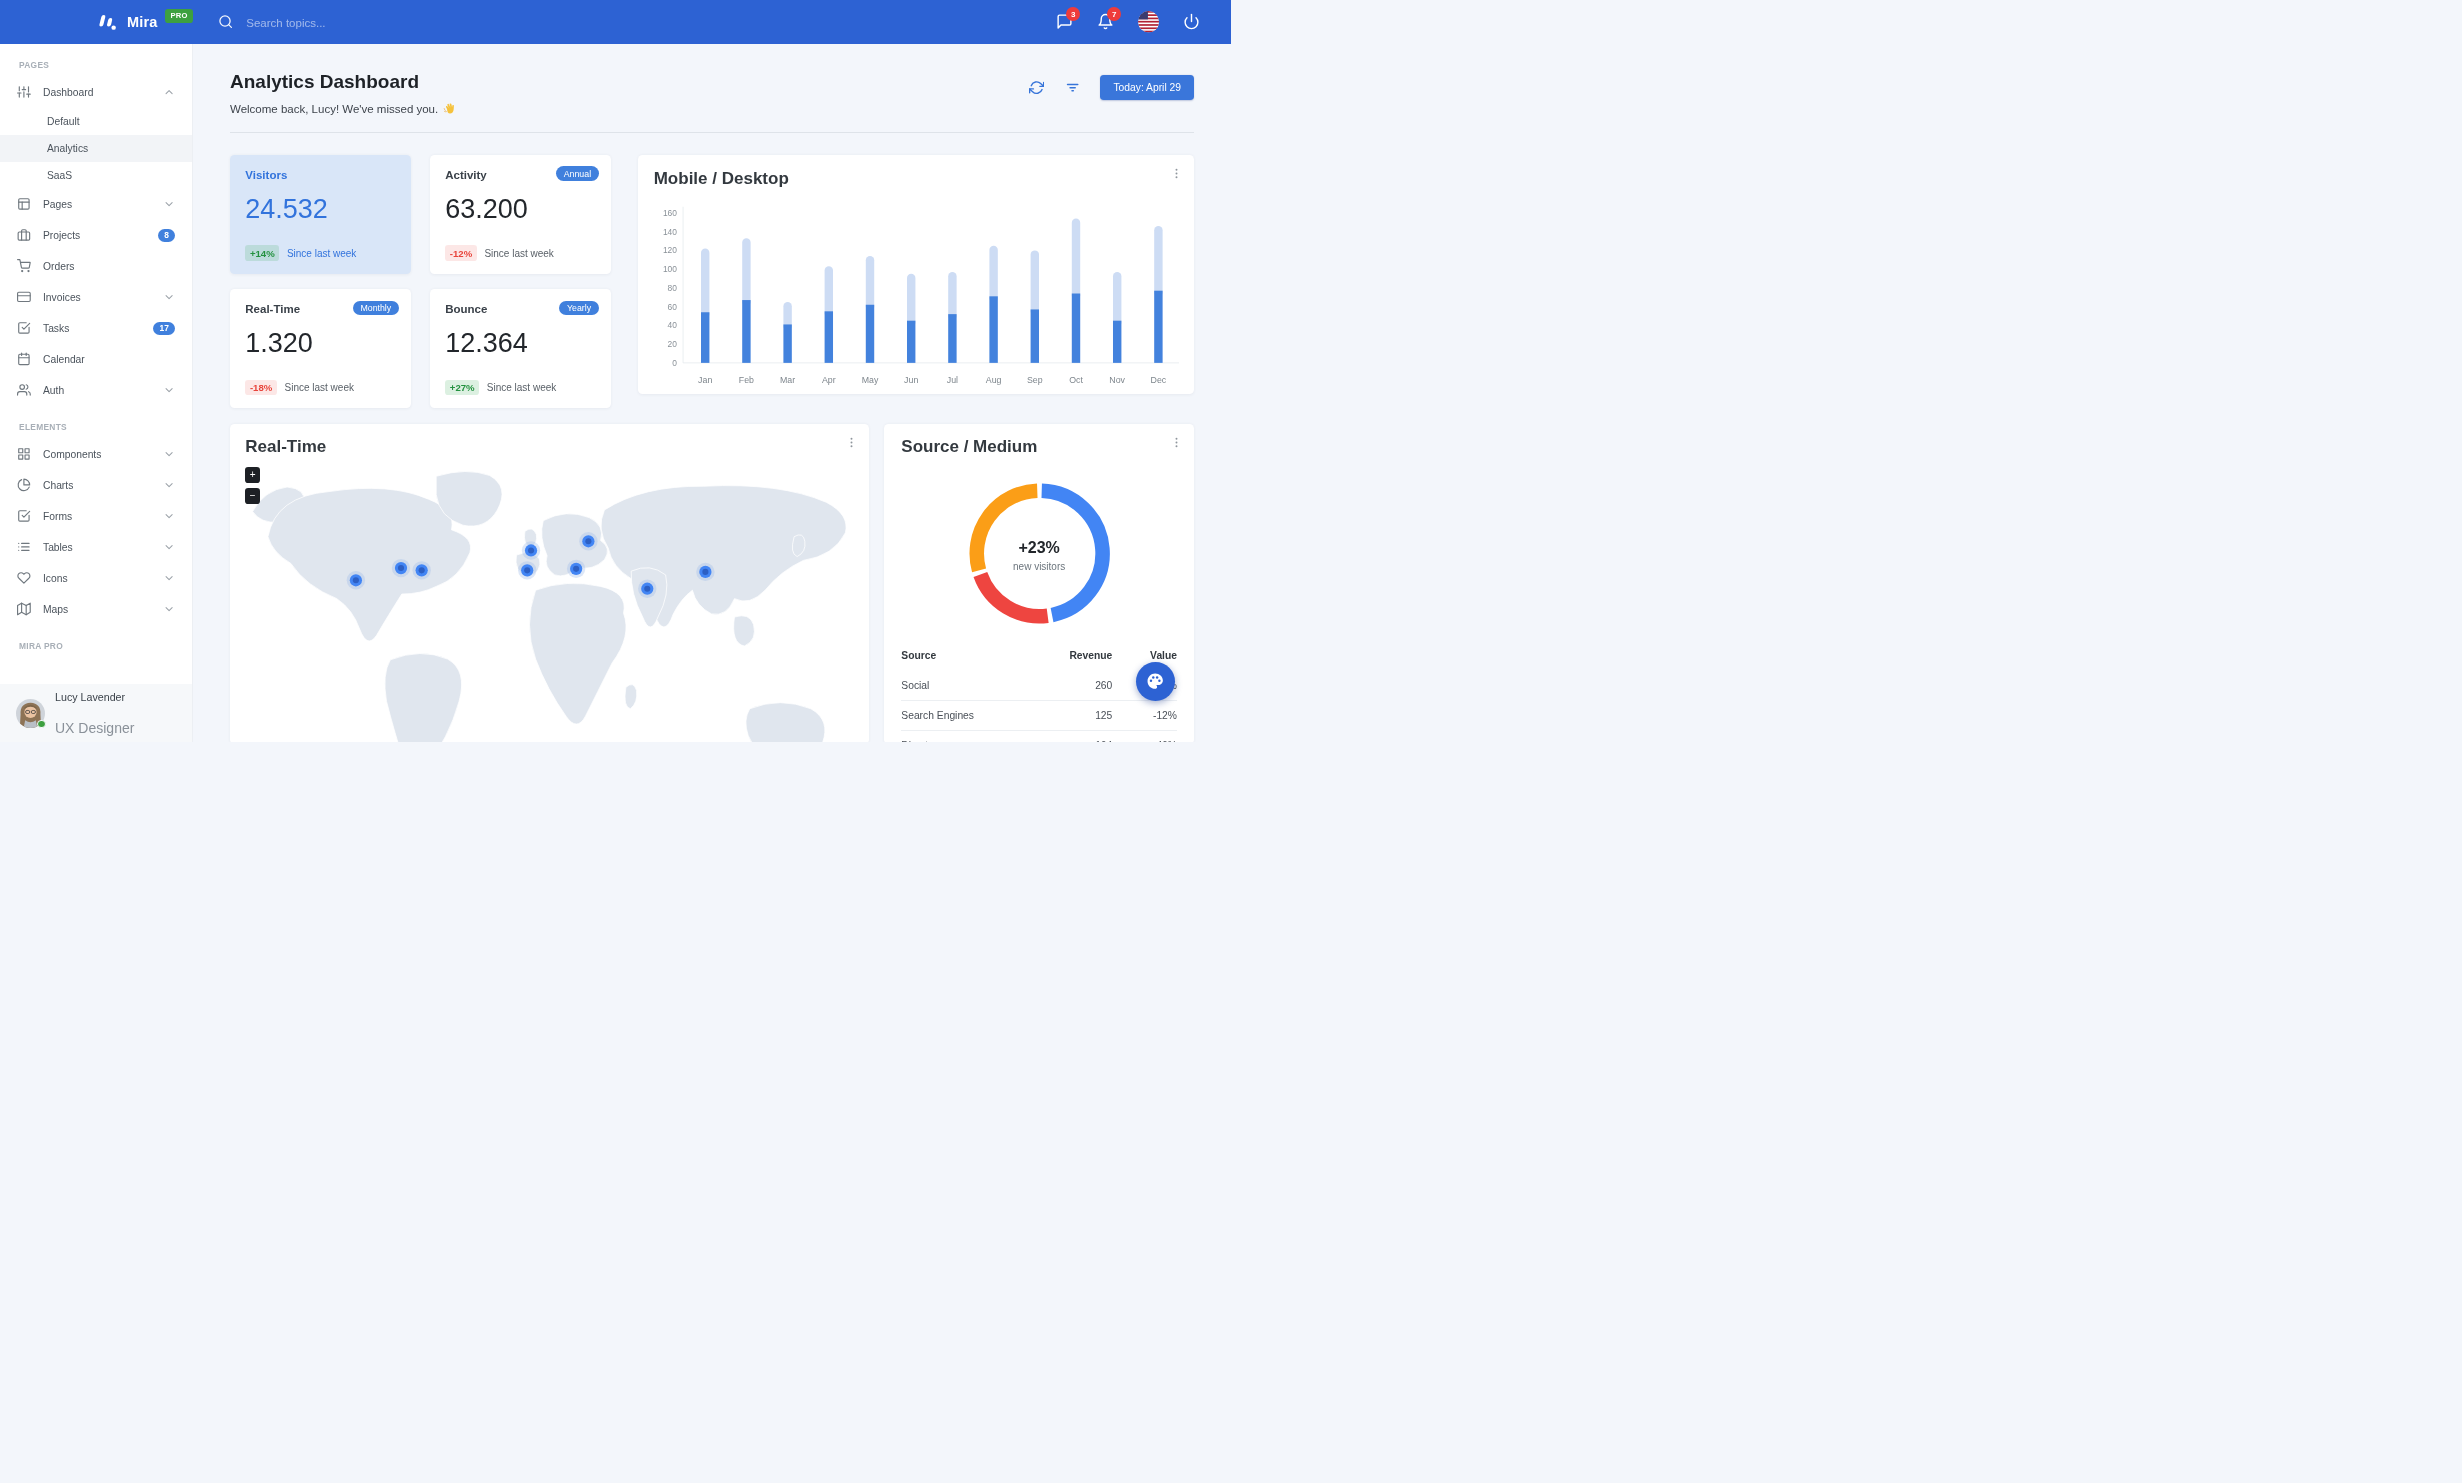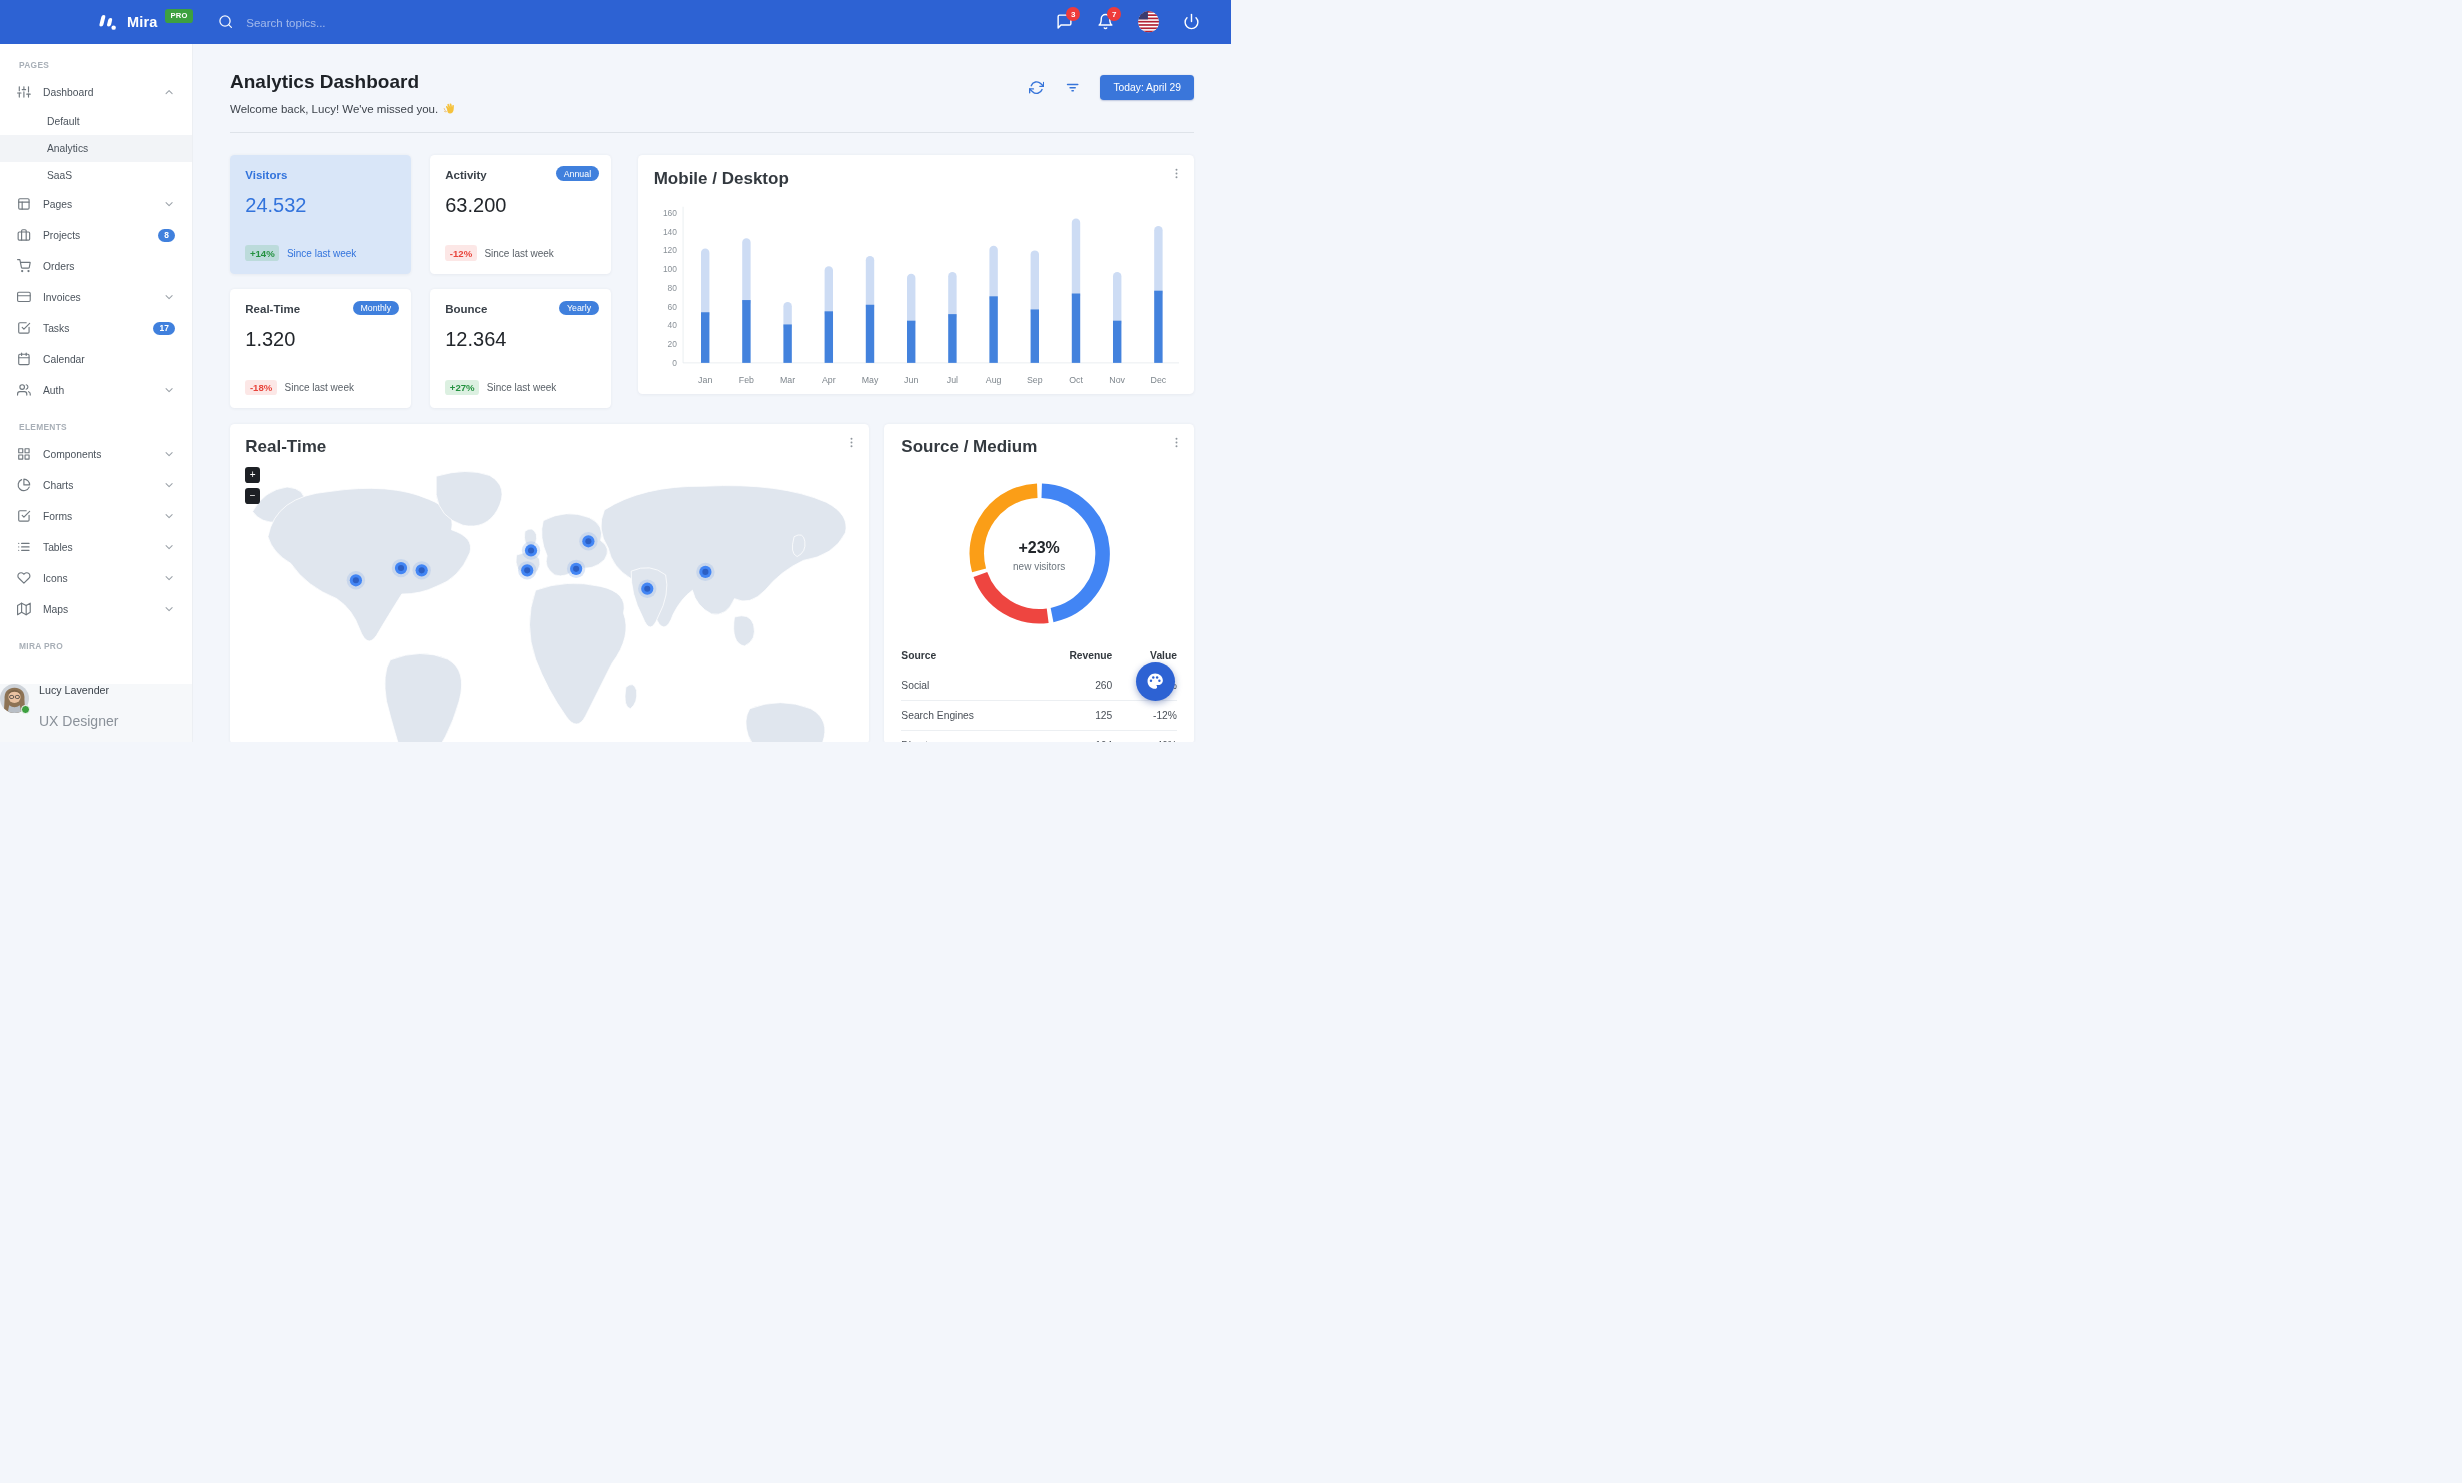--- a/index.html
+++ b/index.html
@@ -25,21 +25,21 @@
   
   .sidebar { position:absolute; top:44px; left:0; width:193px; bottom:0; background:#fff; border-right:0.8px solid #eceff3; z-index:10; }
   .sb-header { padding:16px 19px 6.9px; font-size:8.4px; font-weight:700; color:#a8afb7; letter-spacing:0.3px; }
   .sb-item { height:31px; display:flex; align-items:center; padding:0 17px; color:#4b535c; font-size:10.3px; cursor:pointer; }
   .sb-item .sb-icon { width:13.8px; height:13.8px; margin-right:12.2px; color:#70787f; flex:0 0 13.8px; }
   .sb-item .sb-icon svg { width:13.8px; height:13.8px; display:block; }
   .sb-item .chev { margin-left:auto; color:#9aa1a8; display:flex; }
   .sb-item .pill { margin-left:auto; background:#4080dd; color:#fff; font-size:8.4px; font-weight:700; padding:1.9px 6.1px; border-radius:6.9px; }
   .sb-child { height:27px; padding-left:47px; font-size:10.3px; color:#4b535c; display:flex; align-items:center; cursor:pointer; }
   .sb-child.active { background:#f2f4f7; }
-  .sb-user { position:absolute; bottom:0; left:0; right:0; height:58px; background:#f6f8fa; display:flex; align-items:flex-start; padding:0 0; gap:10px; }
+  .sb-user { position:absolute; bottom:0; left:0; right:0; height:58px; background:#f6f8fa; display:flex; align-items:center; padding:0 16px; gap:10px; }
   .avatar-wrap { position:relative; width:29px; height:29px; }
   .avatar-wrap .status-dot { position:absolute; right:-0.8px; bottom:-0.8px; width:8.4px; height:8.4px; background:#3da03f; border:1.5px solid #f6f8fa; border-radius:50%; }
   .sb-user .u-name { font-size:10.7px; color:#3c434b; font-weight:400; }
   .sb-user .u-role { font-size:14px; color:#8a9199; margin-top:17px; }
   
   .main { position:absolute; left:193px; top:44px; right:0; bottom:0; padding:0 37px; }
   .page-head { position:relative; padding-top:27px; }
   .page-title { font-size:19px; font-weight:700; color:#1e2227; margin:0; }
   .welcome { margin-top:9.2px; font-size:11.5px; color:#3e444c; display:flex; align-items:center; gap:4.6px; }
   .head-actions { position:absolute; right:0; top:31px; display:flex; align-items:center; gap:20.6px; }
@@ -48,21 +48,21 @@
   .divider { border-bottom:0.8px solid #dee3e9; margin-top:16px; }
   .content { margin-top:22px; }
   .row1 { display:flex; gap:27.5px; }
   .col-stats { width:381px; display:flex; flex-wrap:wrap; gap:15.3px 18.4px;justify-content:space-between; }
   .card { background:#fff; border-radius:4.6px; box-shadow:0 0.8px 3.1px rgba(40,50,70,.06); position:relative; }
   .stat-card { width:181px; height:119px; padding:13.8px 15.3px; }
   .stat-card.highlight { background:#d9e6f8; }
   .stat-title { font-size:11.5px; font-weight:700; color:#3a4149; }
   .stat-card.highlight .stat-title, .stat-card.highlight .stat-value, .stat-card.highlight .stat-caption { color:#3273dc; }
   .stat-badge { position:absolute; top:11.5px; right:12.2px; background:#4080dd; color:#fff; font-size:8.8px; padding:2.3px 7.6px; border-radius:7.6px; }
-  .stat-value { font-size:20px; color:#22262b; margin-top:13px; }
+  .stat-value { font-size:27px; color:#22262b; margin-top:13px; }
   .stat-bottom { position:absolute; left:15.3px; bottom:13px; display:flex; align-items:center; gap:7.6px; }
   .delta { font-size:9.6px; font-weight:700; padding:2.3px 4.6px; border-radius:3.1px; }
   .delta.positive { color:#23913f; background:rgba(40,160,70,.16); }
   .delta.negative { color:#e8453c; background:rgba(235,70,60,.13); }
   .stat-caption { font-size:10px; color:#5a6168; }
   .chart-card { flex:1; height:239px; padding:13.8px 15.3px; }
   .card-title { font-size:17px; font-weight:700; color:#33393f; }
   .dots-menu { position:absolute; top:12.2px; right:10.7px; color:#8f969d; cursor:pointer; display:flex; }
   .row2 { display:flex; gap:15.3px; margin-top:15.3px; }
   .map-card { width:639px; height:320px; padding:13.8px 15.3px; overflow:hidden; }

